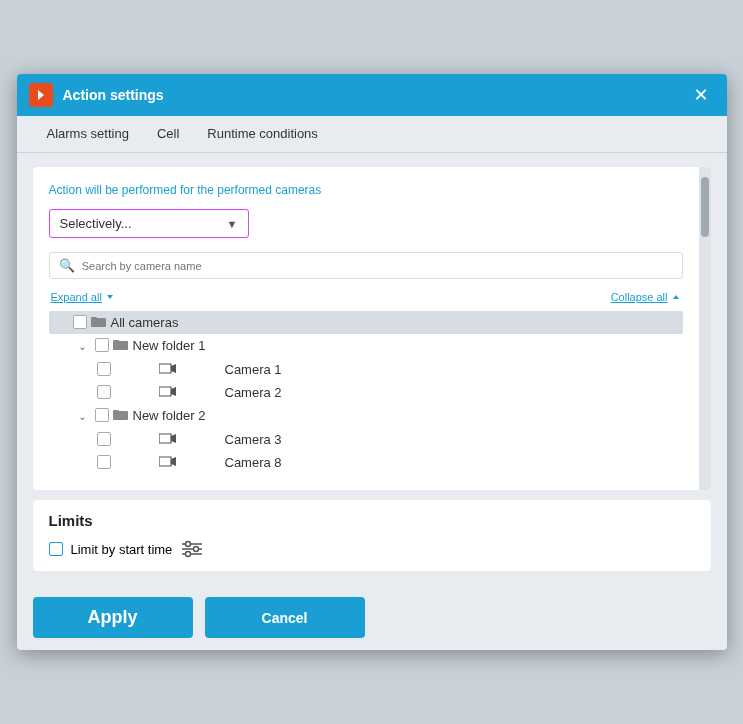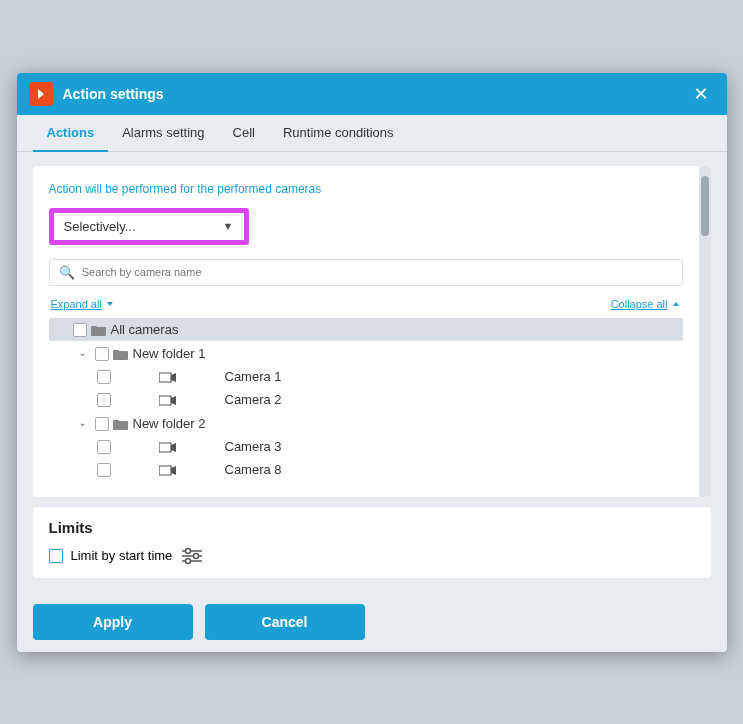--- a/index.html
+++ b/index.html
@@ -102,21 +102,21 @@
     }
     .section-subtitle {
       font-size: 12px;
       color: #1a9fd4;
       margin-bottom: 12px;
     }
     .dropdown {
       display: flex;
       align-items: center;
       justify-content: space-between;
-      border: 5px solid #d946ef;
+      border: 1px solid #d946ef;
       border-radius: 3px;
       padding: 6px 10px;
       width: 200px;
       cursor: pointer;
       background: white;
       font-size: 13px;
       color: #333;
       margin-bottom: 14px;
     }
     .dropdown-arrow {
@@ -160,21 +160,21 @@
       gap: 3px;
       text-decoration: underline;
     }
     .tree-link svg {
       width: 10px;
       height: 10px;
       fill: #1a9fd4;
     }
     .tree-item {
       display: flex;
-      align-items: flex-end;
+      align-items: flex-start;
       padding: 4px 4px;
       gap: 4px;
       border-radius: 2px;
       cursor: pointer;
     }
     .tree-item.highlighted {
       background: #d8dde3;
     }
     .tree-item-indent1 {
       margin-left: 22px;
@@ -234,21 +234,21 @@
       gap: 12px;
       padding: 12px 16px;
     }
     .btn-apply {
       background: #1a9fd4;
       color: white;
       border: none;
       border-radius: 4px;
       padding: 10px 0;
       width: 160px;
-      font-size: 14px;
+      font-size: 18px;
       font-weight: 600;
       cursor: pointer;
     }
     .btn-cancel {
       background: #1a9fd4;
       color: white;
       border: none;
       border-radius: 4px;
       padding: 10px 0;
       width: 160px;
@@ -266,21 +266,20 @@
     <div class="title-bar-icon">
       <svg viewBox="0 0 14 14">
         <polygon points="4,2 10,7 4,12"></polygon>
       </svg>
     </div>
     <span class="title-bar-title">Action settings</span>
     <span class="title-bar-close">✕</span>
   </div>
 
   <div class="tabs">
-    <div class="tab active">Actions</div>
     <div class="tab">Alarms setting</div>
     <div class="tab">Cell</div>
     <div class="tab">Runtime conditions</div>
   </div>
 
   <div class="content">
 
     <div style="display:flex; background:white; border-radius:4px; margin-bottom:10px; overflow:hidden;">
       <div style="flex:1; padding:16px;">
         <div class="section-subtitle">Action will be performed for the performed cameras</div>

